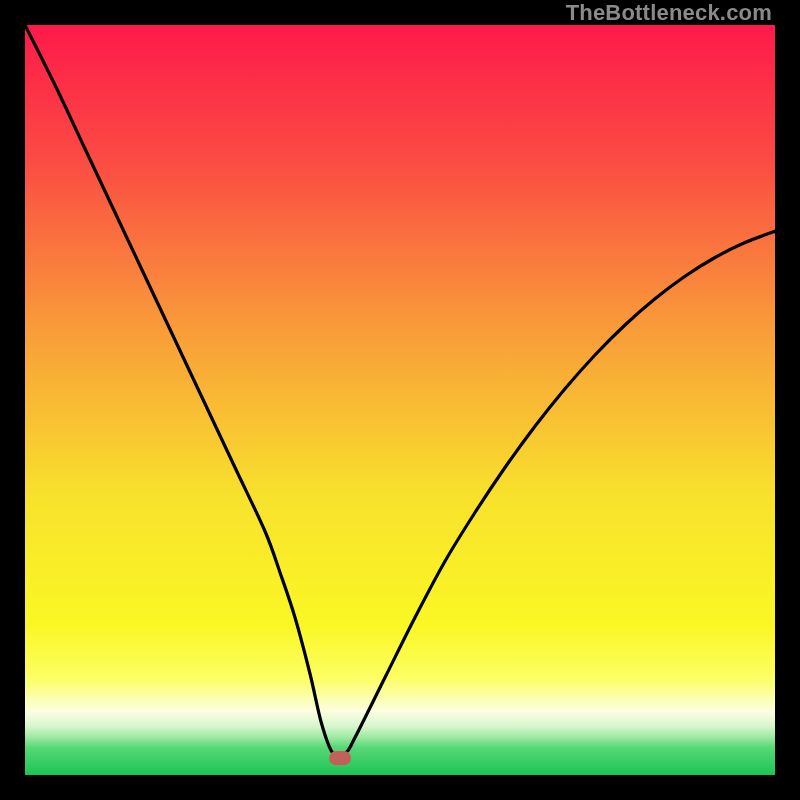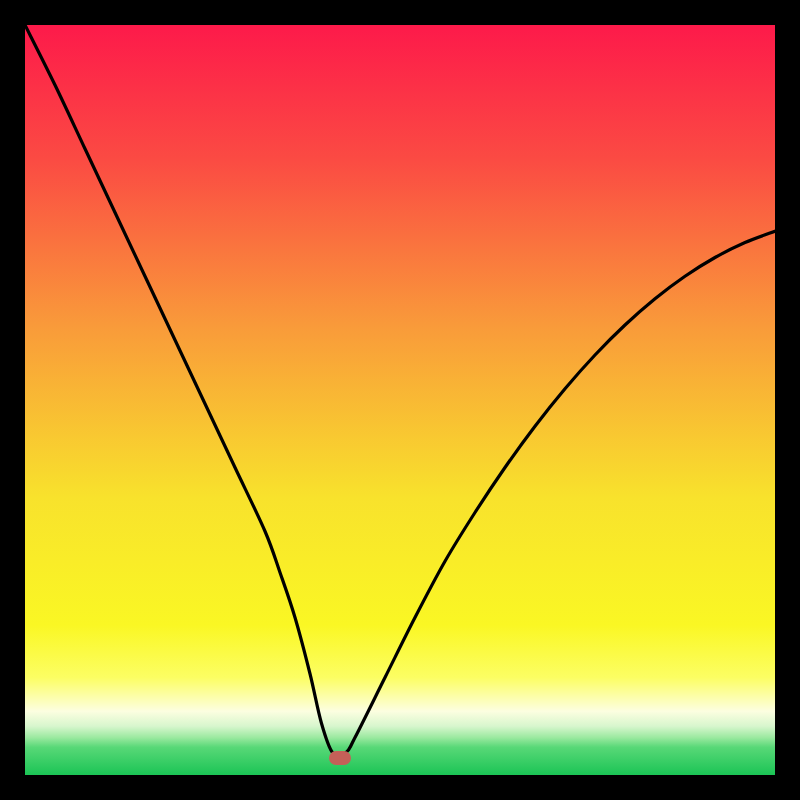--- a/index.html
+++ b/index.html
@@ -55,20 +55,21 @@
     font-size: 22px;
     font-weight: 600;
     color: #8a8a8a;
     letter-spacing: 0.2px;
   }
 </style>
 </head>
 <body>
 
 <div class="frame">
+  <div class="watermark">TheBottleneck.com</div>
   <div class="plot">
     <svg class="gradient" viewBox="0 0 750 750" preserveAspectRatio="none">
       <defs>
         <linearGradient id="bg" x1="0" y1="0" x2="0" y2="1">
             <stop offset="0%" stop-color="#fd1a4a"></stop>
             <stop offset="18%" stop-color="#fb4b43"></stop>
             <stop offset="40%" stop-color="#f99a3a"></stop>
             <stop offset="63%" stop-color="#f8e22c"></stop>
             <stop offset="80%" stop-color="#faf724"></stop>
             <stop offset="87%" stop-color="#fcfe63"></stop>

